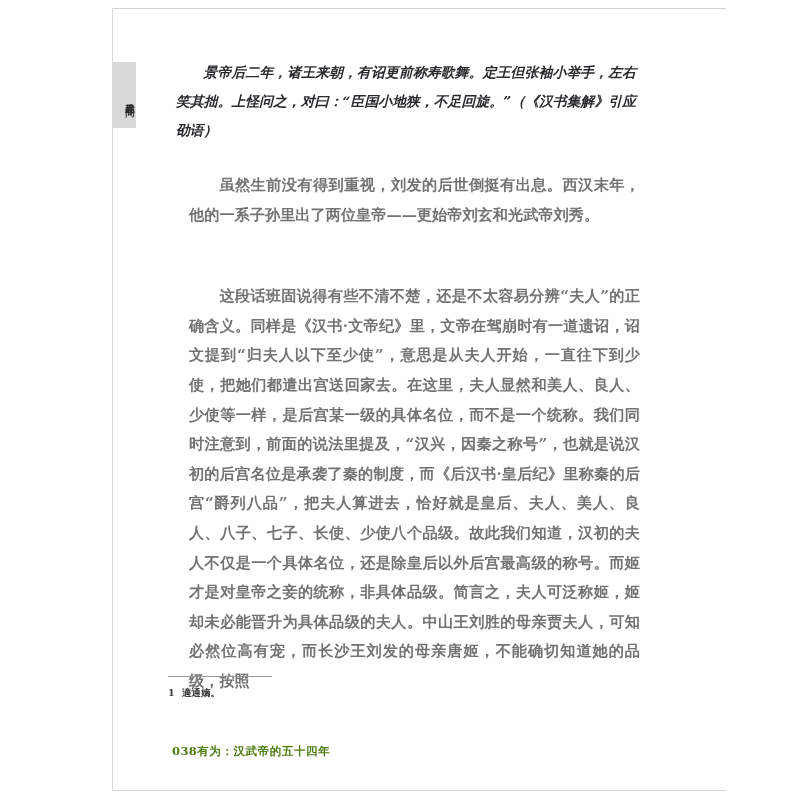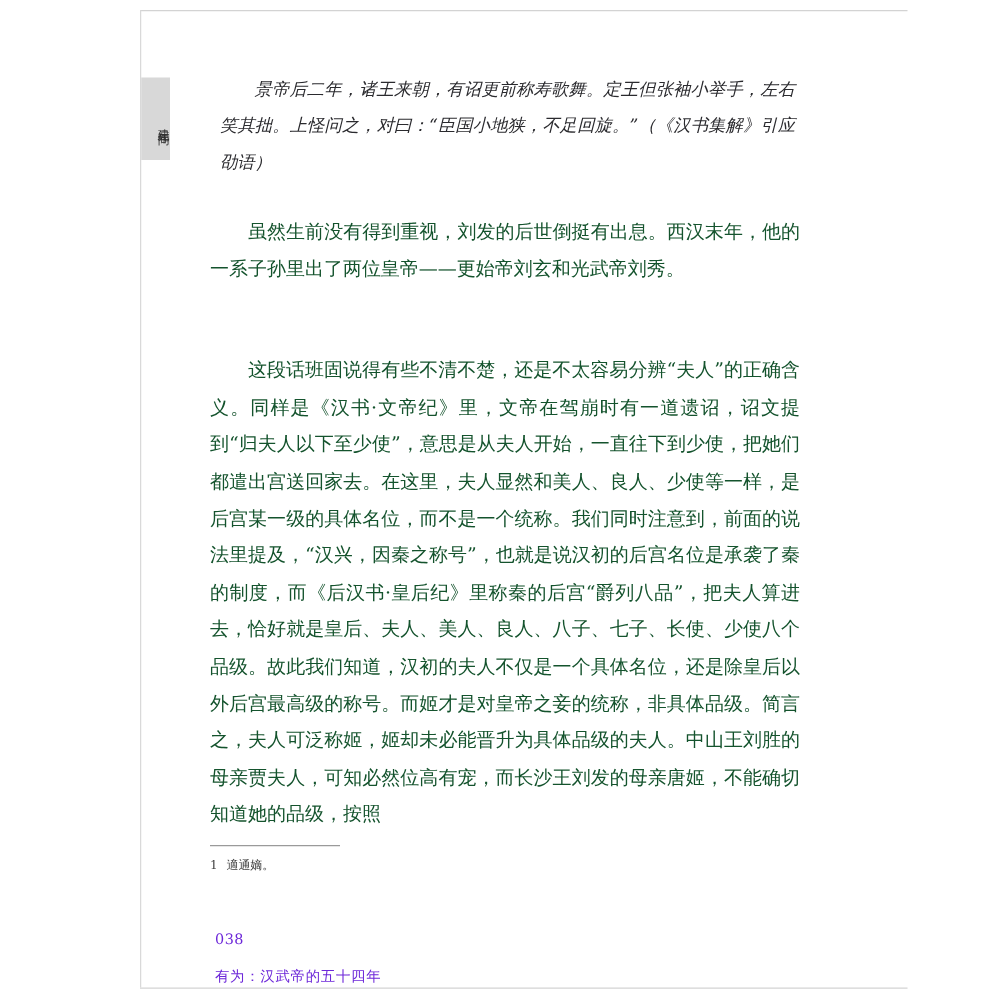--- a/index.html
+++ b/index.html
@@ -8,20 +8,21 @@
     background: #ffffff;
   }
 
   #page {
     position: relative;
     width: 800px;
     height: 800px;
     background: #ffffff;
     overflow: hidden;
     font-family: "DejaVu Sans", sans-serif;
+    font-weight: bold;
   }
 
   
   .frame-top {
     position: absolute;
     left: 112px;
     top: 8px;
     width: 614px;
     height: 1px;
     background: #d3d3d3;
@@ -85,21 +86,22 @@
   }
 
   
   .para {
     font-family: "DejaVu Serif", "Liberation Serif", serif;
     font-size: 15.2px;
     line-height: 29.6px;
     text-align: justify;
     text-justify: inter-character;
     text-indent: 2em;
-    color: #14532d;
+    color: #737373;
+    margin-left: 21px;
   }
 
   
   .quote {
     font-family: "DejaVu Serif", "Liberation Serif", serif;
     font-style: italic;
     font-size: 13.8px;
     line-height: 29px;
     text-align: justify;
     text-justify: inter-character;
@@ -141,23 +143,22 @@
   .footnote-num { flex: 0 0 auto; }
   .footnote-text { flex: 1 1 auto; }
 
   
   .footer {
     position: absolute;
     left: 172px;
     top: 744px;
     display: flex;
     align-items: baseline;
-    gap: 16px;
-    color: #6d28d9;
-    flex-direction: column;
+    gap: 0;
+    color: #4d7c0f;
   }
   .folio {
     font-family: "DejaVu Serif", "Liberation Serif", serif;
     font-size: 11.5px;
     letter-spacing: 0.4px;
   }
   .running-title {
     font-family: "DejaVu Serif", "Liberation Serif", serif;
     font-size: 11.5px;
     letter-spacing: 0.6px;

